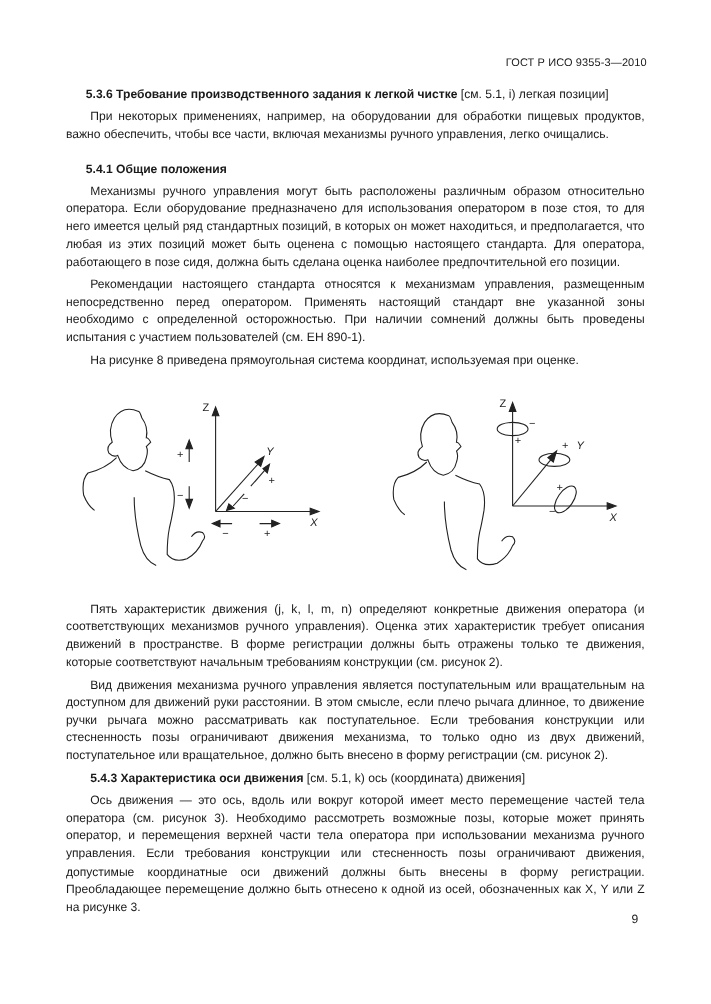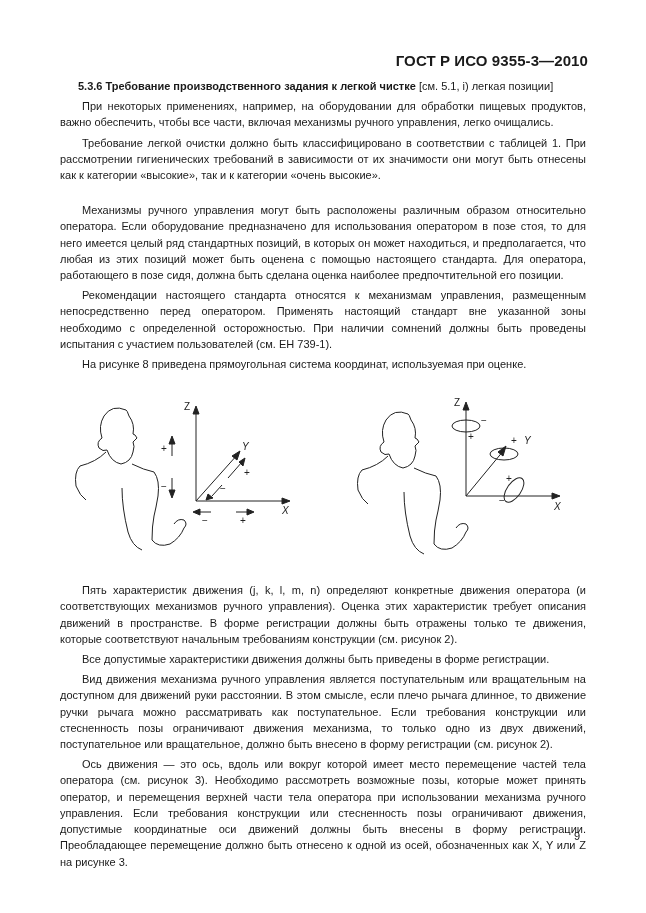--- a/index.html
+++ b/index.html
@@ -1,43 +1,43 @@
 <!DOCTYPE html>
 <html><head>
 <meta charset="utf-8">
 <style>
   html, body { margin: 0; padding: 0; background: #ffffff; }
   body { width: 646px; height: 913px; position: relative; overflow: hidden;
          font-family: "Liberation Sans", sans-serif; color: #1a1a1a; }
-  .header { position: absolute; top: 52px; right: 58px; font-weight: bold; font-size: 15px; letter-spacing: 0.1px; }
+  .header { position: absolute; top: 52px; right: 58px; font-weight: normal; font-size: 10px; letter-spacing: 0.1px; }
   .content { position: absolute; left: 56px; top: 78px; width: 534px; font-size: 11px; line-height: 16.2px; }
   .p { text-align: justify; text-indent: 22px; margin: 4px; }
   .h { margin: 0; text-indent: 22px; }
   .h b { font-weight: bold; }
   .gap { height: 8px; }
   .figure { position: relative; height: 170px; margin-top: 16px; }
   .caption { text-align: center; font-size: 9.5px; margin-top: 4px; }
   .pagenum { position: absolute; top: 830px; left: 574px; font-size: 11px; }
   svg text { font-family: "Liberation Sans", sans-serif; }
 </style>
 </head>
 <body>
 
 <div class="header">ГОСТ Р ИСО 9355-3—2010</div>
 
 <div class="content">
 
   <p class="h"><b>5.3.6 Требование производственного задания к легкой чистке</b><span> [см. 5.1, i) легкая позиции]</span></p>
   <p class="p">При некоторых применениях, например, на оборудовании для обработки пищевых продуктов, важно обеспечить, чтобы все части, включая механизмы ручного управления, легко очищались.</p>
-  <p class="p">Требование легкой очистки должно быть классифицировано в соответствии с таблицей 1. При рассмотрении гигиенических требований в зависимости от их значимости они могут быть отнесены как к категории «высокие», так и к категории «очень высокие».</p>
 
   <div class="gap"></div>
   <div style="height:3px"></div>
+  <p class="h"><b>5.4.1 Общие положения</b></p>
   <p class="p">Механизмы ручного управления могут быть расположены различным образом относительно оператора. Если оборудование предназначено для использования оператором в позе стоя, то для него имеется целый ряд стандартных позиций, в которых он может находиться, и предполагается, что любая из этих позиций может быть оценена с помощью настоящего стандарта. Для оператора, работающего в позе сидя, должна быть сделана оценка наиболее предпочтительной его позиции.</p>
-  <p class="p">Рекомендации настоящего стандарта относятся к механизмам управления, размещенным непосредственно перед оператором. Применять настоящий стандарт вне указанной зоны необходимо с определенной осторожностью. При наличии сомнений должны быть проведены испытания с участием пользователей (см. ЕН 739-1).</p>
+  <p class="p">Рекомендации настоящего стандарта относятся к механизмам управления, размещенным непосредственно перед оператором. Применять настоящий стандарт вне указанной зоны необходимо с определенной осторожностью. При наличии сомнений должны быть проведены испытания с участием пользователей (см. ЕН 890-1).</p>
   <p class="p">На рисунке 8 приведена прямоугольная система координат, используемая при оценке.</p>
 
   <div class="figure">
     <svg width="534" height="170" viewBox="0 0 534 170">
 
       <g fill="none" stroke="#222" stroke-width="1">
         <path d="M70 22 q-14 -6 -22 6 q-6 10 -2 22 q-6 4 -3 10 q4 4 8 2 q4 12 14 14 q10 -2 12 -12 q2 -6 0 -10 l4 -4 q-2 -4 -4 -4 q2 -10 -4 -18 q-2 -6 -3 -6z"></path>
         <path d="M50 64 q-10 10 -26 14 q-6 6 -4 20 q4 10 10 14"></path>
         <path d="M76 76 q12 6 22 8 q6 8 4 24 q-2 12 -4 20 q-2 10 -2 24 q6 8 18 4 q10 -6 14 -16 q4 -4 0 -8 q-6 -2 -10 4"></path>
         <path d="M66 100 q0 20 6 44 q4 14 14 18"></path>
@@ -99,20 +99,20 @@
         <text x="412" y="52">+</text>
         <text x="455" y="56">+</text>
         <text x="450" y="94">+</text>
         <text x="443" y="116">−</text>
       </g>
     </svg>
   </div>
 
   <div style="height:20px"></div>
   <p class="p">Пять характеристик движения (j, k, l, m, n) определяют конкретные движения оператора (и соответствующих механизмов ручного управления). Оценка этих характеристик требует описания движений в пространстве. В форме регистрации должны быть отражены только те движения, которые соответствуют начальным требованиям конструкции (см. рисунок 2).</p>
-  <p class="p">Все допустимые характеристики движения должны быть приведены в форме регистрации.</p>
 
   <p class="p">Вид движения механизма ручного управления является поступательным или вращательным на доступном для движений руки расстоянии. В этом смысле, если плечо рычага длинное, то движение ручки рычага можно рассматривать как поступательное. Если требования конструкции или стесненность позы ограничивают движения механизма, то только одно из двух движений, поступательное или вращательное, должно быть внесено в форму регистрации (см. рисунок 2).</p>
 
+  <p class="p"><b>5.4.3 Характеристика оси движения</b><span> [см. 5.1, k) ось (координата) движения]</span></p>
   <p class="p">Ось движения — это ось, вдоль или вокруг которой имеет место перемещение частей тела оператора (см. рисунок 3). Необходимо рассмотреть возможные позы, которые может принять оператор, и перемещения верхней части тела оператора при использовании механизма ручного управления. Если требования конструкции или стесненность позы ограничивают движения, допустимые координатные оси движений должны быть внесены в форму регистрации. Преобладающее перемещение должно быть отнесено к одной из осей, обозначенных как X, Y или Z на рисунке 3.</p>
 </div>
 
 <div class="pagenum">9</div>
 
 </body></html>

